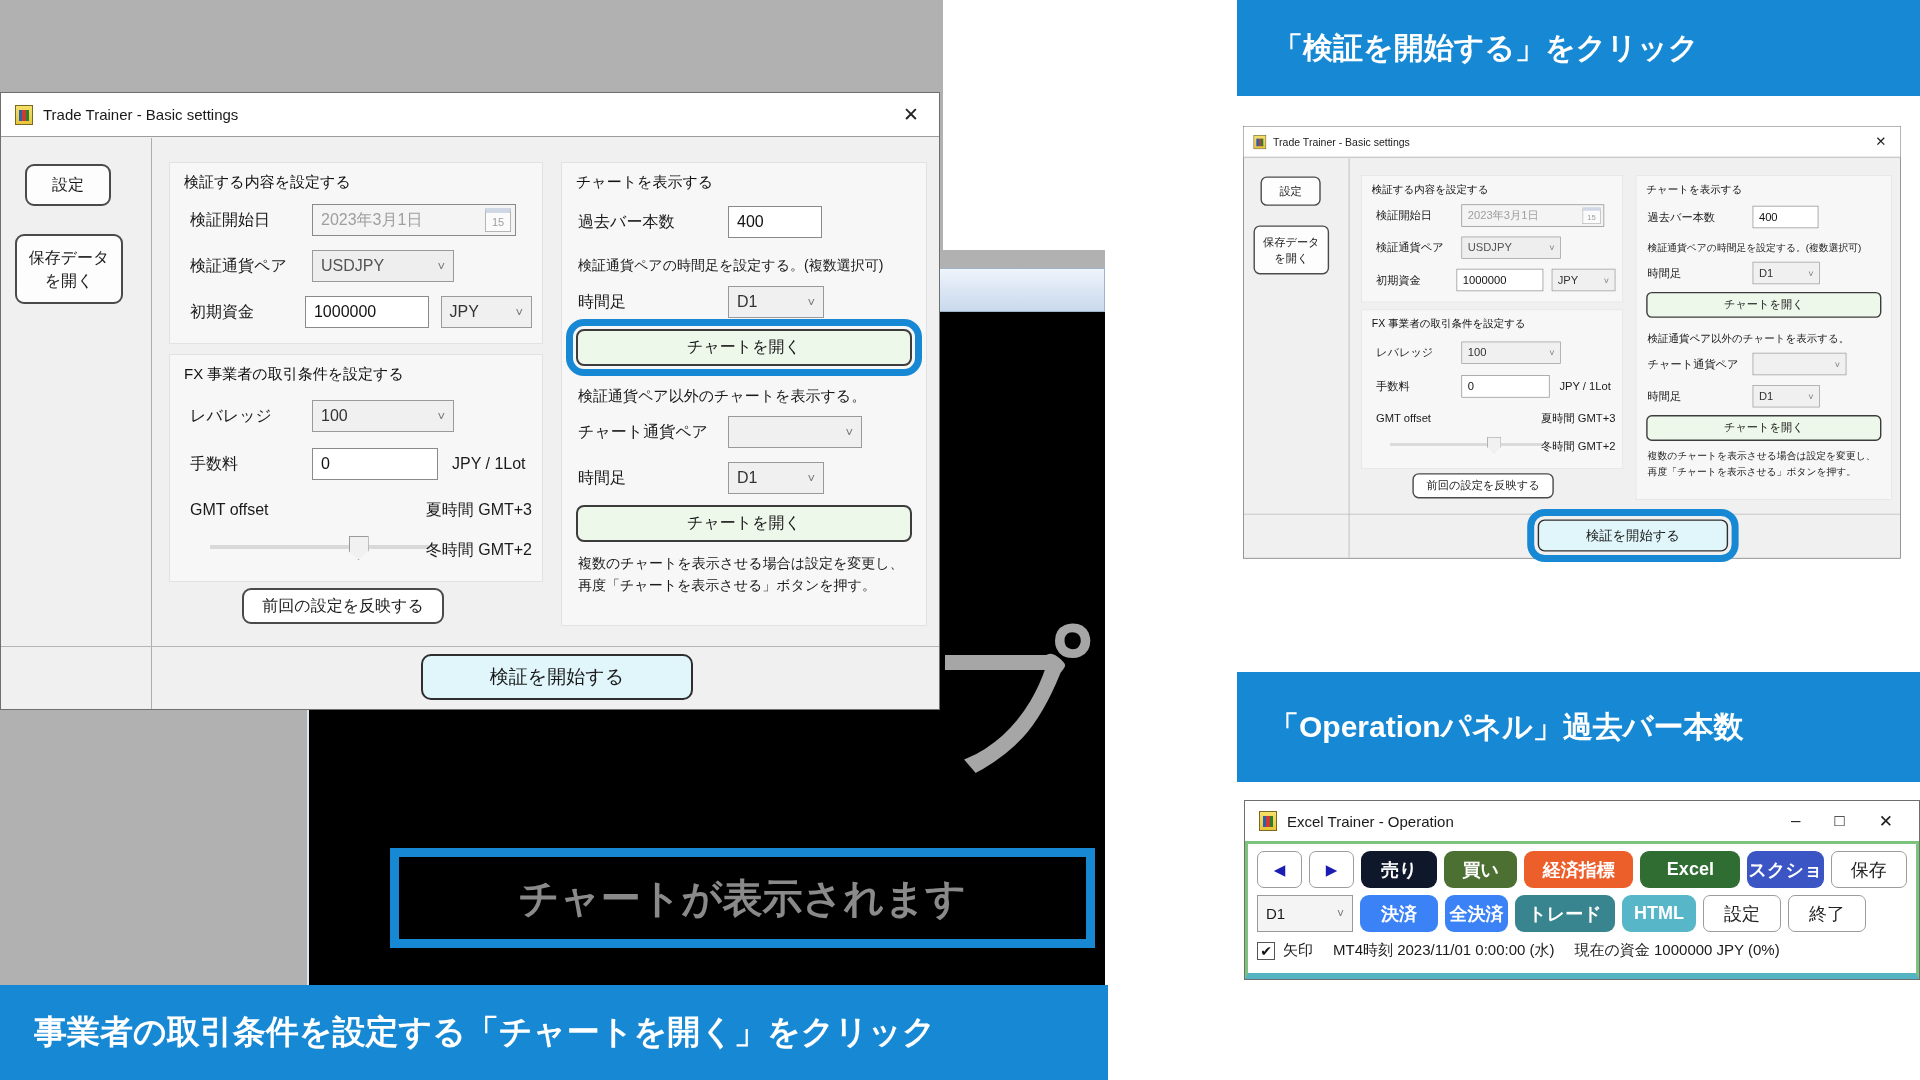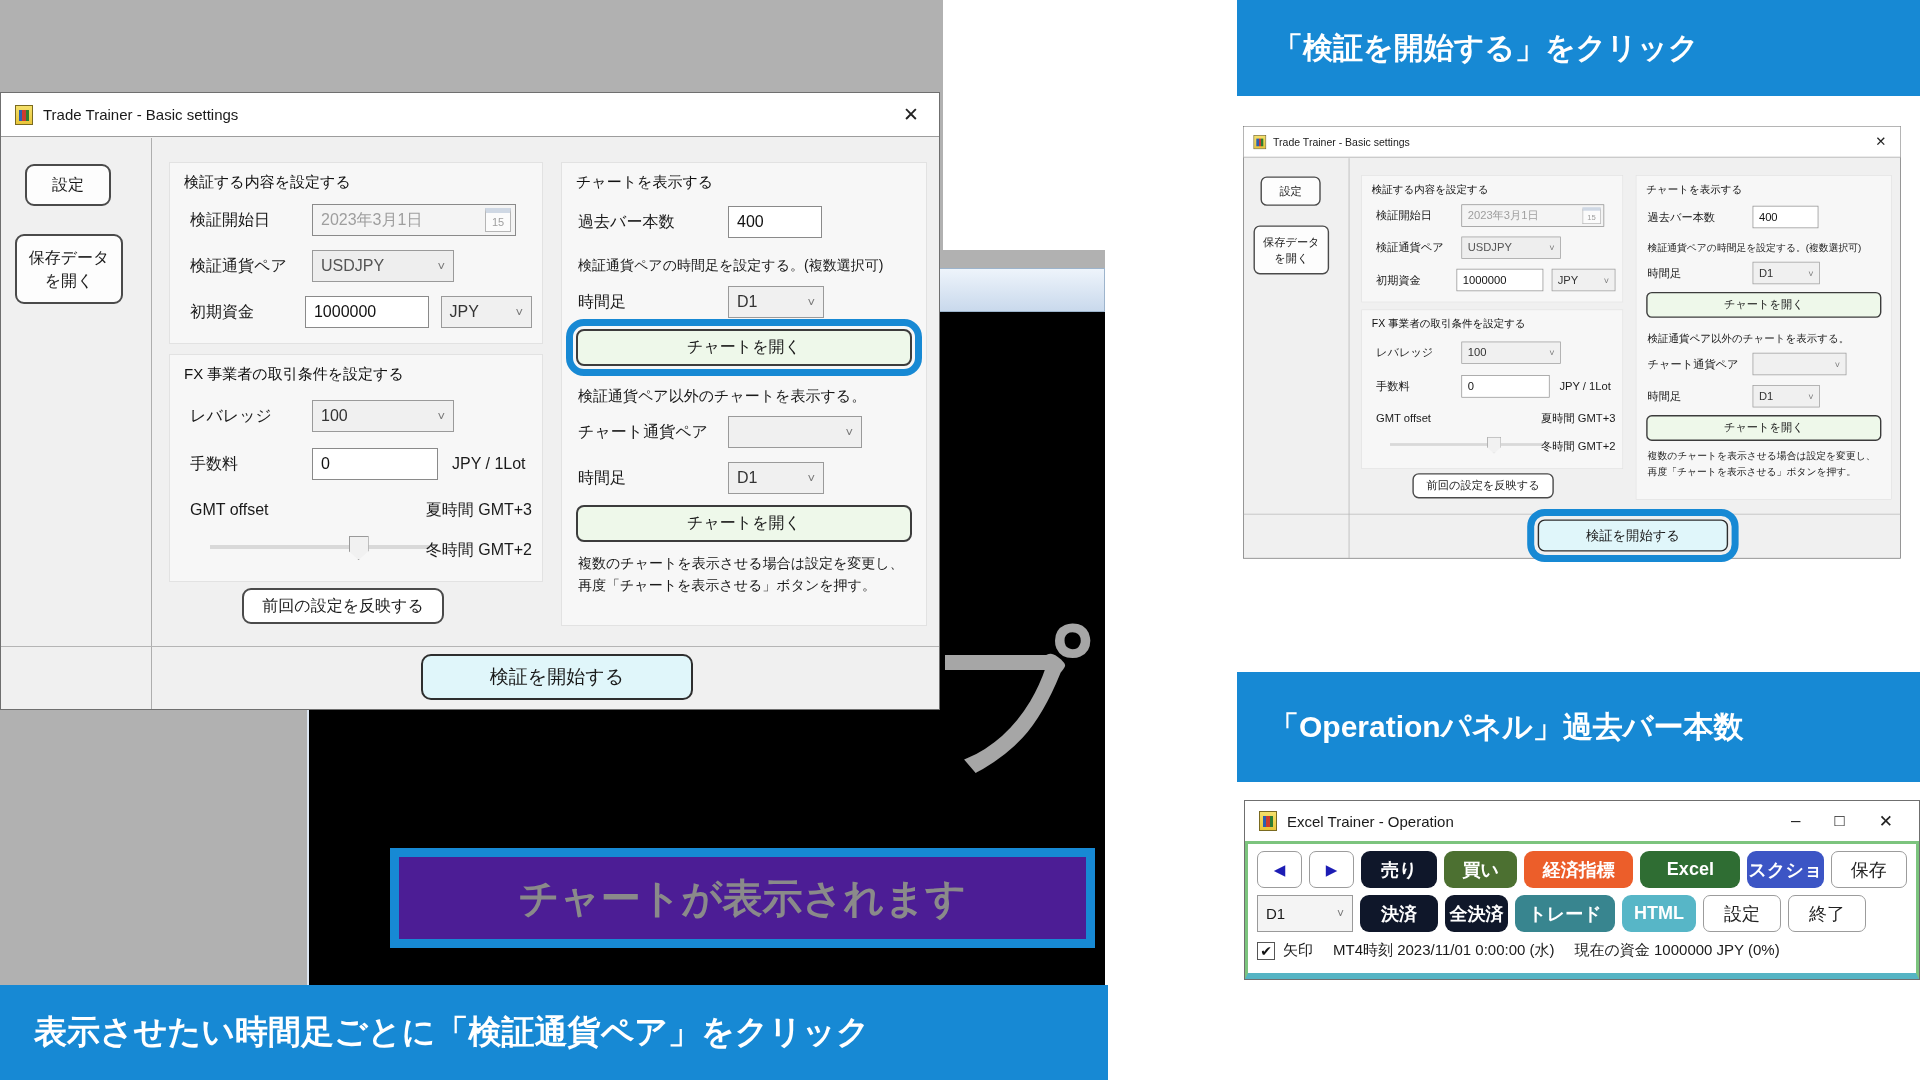--- a/index.html
+++ b/index.html
@@ -15,21 +15,21 @@
   #chart-body { left:2px; top:62px; right:0; bottom:0; background:#000; overflow:hidden; border-left:2px solid #dce6f2; }
   #chart-watermark { left:625px; top:290px; font-size:150px; font-weight:bold; color:#a6a6a6; white-space:nowrap; letter-spacing:12px; }
 
   
   .banner { background:#1789d4; color:#fff; font-weight:bold; display:flex; align-items:center; }
   #banner-top { left:1237px; top:0; width:683px; height:96px; font-size:30px; padding-left:36px; }
   #banner-mid { left:1237px; top:672px; width:683px; height:110px; font-size:30px; padding-left:32px; }
   #banner-bottom { left:0; top:985px; width:1108px; height:95px; font-size:33px; padding-left:34px; }
 
   
-  #chart-message { left:390px; top:848px; width:705px; height:100px; background:#4c1d95;
+  #chart-message { left:390px; top:848px; width:705px; height:100px; background:#000000;
     border:9px solid #1789d4; display:flex; align-items:center; justify-content:center;
     font-size:40px; font-weight:bold; color:#8a8a8a; }
 
   
   .sw { position:absolute; width:940px; height:618px; background:#f0f0f0;
     border:1px solid #6f6f6f; font-size:16px; }
   #settings-window-big { left:0; top:92px; }
   #small-window-slot { left:1243px; top:126px; width:940px; height:618px;
     transform:scale(0.7); transform-origin:0 0; }
   #small-window-slot .sw { left:0; top:0; }
@@ -89,21 +89,21 @@
   .op-ctl.first { margin-left:auto; }
   #op-content { position:absolute; top:40px; left:0; right:0; bottom:0; background:#fff;
     border:3px solid #7cc47e; border-bottom:6px solid #55b4c4; padding:7px 9px; }
   .op-row { display:flex; gap:7px; margin-bottom:7px; }
   .op-btn { height:37px; border-radius:9px; font-weight:bold; font-size:18px; color:#fff;
     display:flex; align-items:center; justify-content:center; }
   .op-white { background:#fff; color:#222; border:1px solid #9c9c9c; font-weight:normal; border-radius:7px; }
   .op-arrow { width:46px; color:#1c1cb4; font-size:15px; }
   .c-sell { background:#0f172a; } .c-buy { background:#4c7031; } .c-econ { background:#ec5e2a; }
   .c-excel { background:#2f6d33; } .c-shot { background:#3c55c5; } .c-trade { background:#38858f; }
-  .c-html { background:#57b6c7; } .c-gray { background:#0f172a; }
+  .c-html { background:#57b6c7; } .c-gray { background:#3b82f6; }
   .op-combo { width:96px; height:37px; background:#f4f4f4; border:1px solid #9a9a9a; display:flex;
     align-items:center; padding:0 8px; font-size:15px; }
   .op-combo .chev { margin-left:auto; font-size:12px; color:#777; }
   #op-status { display:flex; align-items:center; gap:8px; font-size:15px; margin-top:9px; }
   .checkbox { width:18px; height:18px; background:#fff; border:1px solid #555; display:flex;
     align-items:center; justify-content:center; font-size:14px; color:#111; }
   .st-gap { margin-left:12px; }
 </style>
 </head>
 <body>
@@ -323,21 +323,21 @@
       <div class="note" style="top:414px">再度「チャートを表示させる」ボタンを押す。</div>
     </div>
 
     <div class="bottom-sep"></div>
     <div class="start-btn">検証を開始する</div>
   </div>
 </div>
   </div>
 <div class="abs banner" id="banner-mid">「Operationパネル」過去バー本数</div>
 <div class="abs" id="chart-message">チャートが表示されます</div>
-<div class="abs banner" id="banner-bottom">表示させたい時間足ごとに「検証通貨ペア」をクリック</div>
+<div class="abs banner" id="banner-bottom">事業者の取引条件を設定する「チャートを開く」をクリック</div>
 
 <div class="abs" id="op-window">
   <div id="op-title">
     <span class="app-icon"></span>
     <span>Excel Trainer - Operation</span>
     <span class="op-ctl first">–</span>
     <span class="op-ctl">□</span>
     <span class="op-ctl">✕</span>
   </div>
   <div id="op-content">

